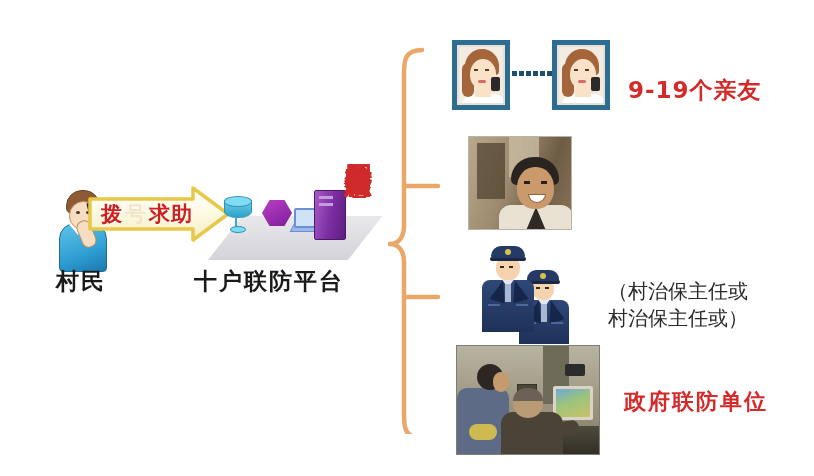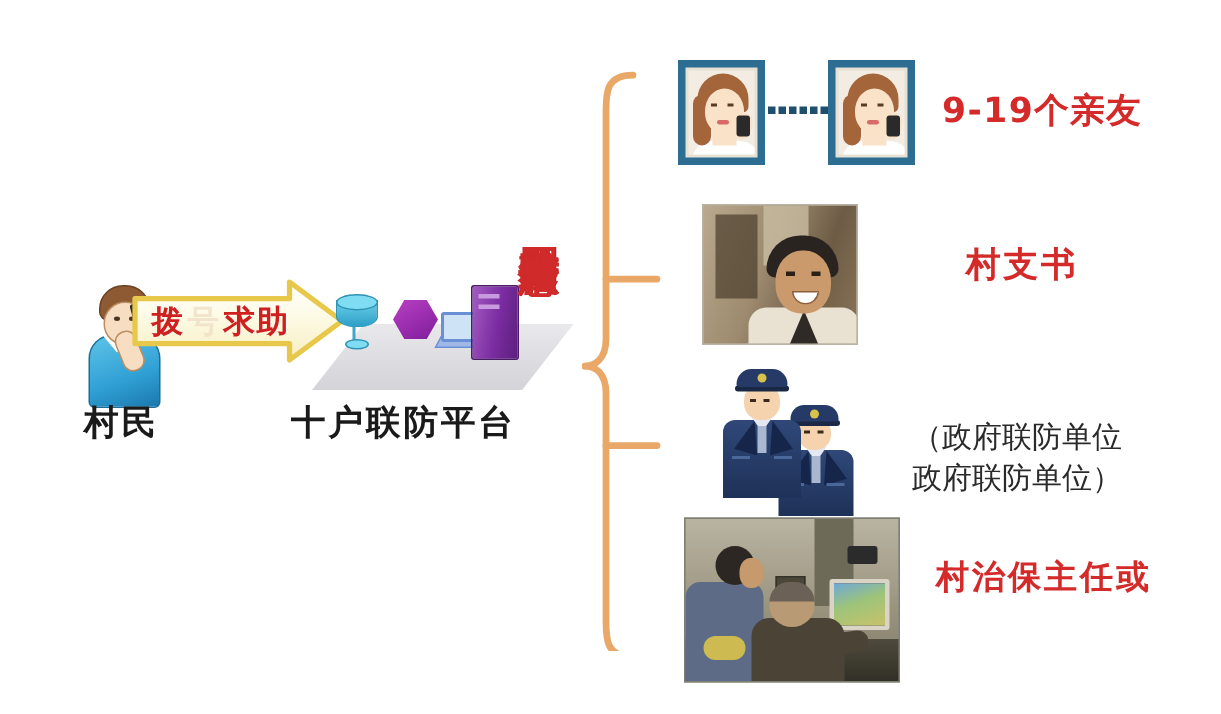--- a/index.html
+++ b/index.html
@@ -366,20 +366,21 @@
   .cr-p2-body { position: absolute; left: 44px; top: 66px; width: 62px; height: 44px; background: #4b4436; border-radius: 12px 12px 0 0; }
   .cr-p2-arm { position: absolute; left: 84px; top: 76px; width: 38px; height: 14px; background: #4b4436; border-radius: 7px; transform: rotate(-8deg); }
   .cr-badge { position: absolute; left: 12px; top: 78px; width: 28px; height: 16px; background: #d7c24e; border-radius: 8px; opacity: .92; }
 
   
   .r-label {
     position: absolute;
     color: #d42a2a;
     font-weight: bold;
     white-space: nowrap;
+    margin-top: 17px;
   }
   #lab1 { left: 628px; top: 58px; font-size: 23px; letter-spacing: 1px; }
   #lab2 { left: 644px; top: 161px; font-size: 23px; letter-spacing: 2px; }
   #lab3 { left: 636px; top: 250px; font-size: 22px; letter-spacing: 2px; }
   #lab3sub {
     position: absolute;
     left: 608px; top: 278px;
     font-size: 20px;
     color: #2a2a2a;
     line-height: 1.35;
@@ -512,21 +513,20 @@
     <div class="sec-door"></div>
     <div class="sec-wall"></div>
     <div class="sec-shirt"></div>
     <div class="sec-inner"></div>
     <div class="sec-hair"></div>
     <div class="sec-face"></div>
     <div class="sec-eye l"></div>
     <div class="sec-eye r"></div>
     <div class="sec-smile"></div>
   </div>
-  <div class="r-label" id="lab2">村支书</div>
 
   <div id="row3">
     <div class="pol" id="pol-b">
       <div class="torso"></div>
       <div class="lapel l"></div>
       <div class="lapel r"></div>
       <div class="shirt"></div>
       <div class="tie"></div>
       <div class="pocket p1"></div>
       <div class="pocket p2"></div>
@@ -547,37 +547,37 @@
       <div class="pocket p2"></div>
       <div class="face"></div>
       <div class="eye l"></div>
       <div class="eye r"></div>
       <div class="brim"></div>
       <div class="cap"></div>
       <div class="badge"></div>
     </div>
   </div>
   <div id="lab3sub">
-    <div>（政府联防单位</div>
-    <div>政府联防单位）</div>
+    <div>（村治保主任或</div>
+    <div>村治保主任或）</div>
   </div>
 
   <div id="row4">
     <div class="cr-wall"></div>
     <div class="cr-pillar"></div>
     <div class="cr-cam"></div>
     <div class="cr-tower"></div>
     <div class="cr-monitor">
       <div class="cr-screen"></div>
     </div>
     <div class="cr-desk"></div>
     <div class="cr-p1-body"></div>
     <div class="cr-p1-head"></div>
     <div class="cr-p1-face"></div>
     <div class="cr-badge"></div>
     <div class="cr-p2-body"></div>
     <div class="cr-p2-arm"></div>
     <div class="cr-p2-head"></div>
     <div class="cr-p2-hair"></div>
   </div>
-  <div class="r-label" id="lab4">村治保主任或</div>
+  <div class="r-label" id="lab4">政府联防单位</div>
 
 </div>
 
 </body></html>

